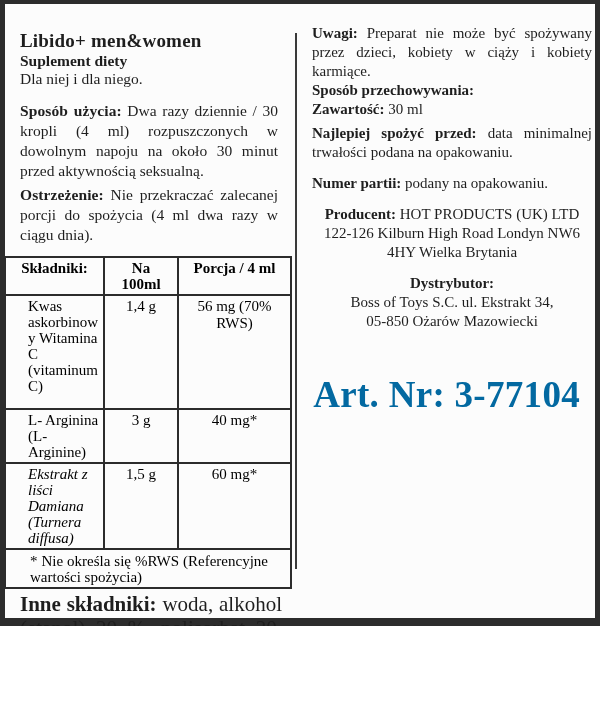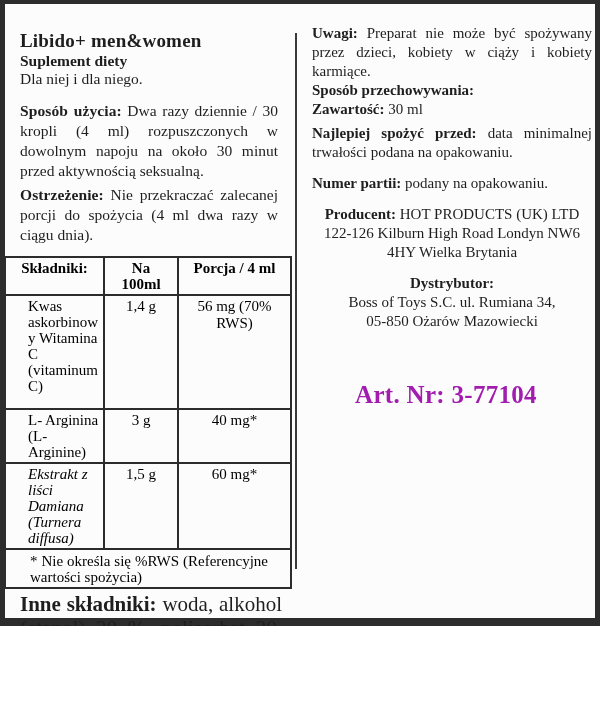--- a/index.html
+++ b/index.html
@@ -126,27 +126,27 @@
     font-size: 15px;
     line-height: 19px;
   }
   .col-right p { margin: 0; text-align: justify; }
   .col-right p.gap-after { margin-bottom: 12px; }
   .col-right p.gap-sm { margin-bottom: 5px; }
   .heading-line { font-weight: bold; }
   .centered { text-align: center !important; }
   .art-nr {
     margin-top: 48px;
-    font-size: 25px;
+    font-size: 37px;
     font-weight: bold;
     line-height: 32px;
-    text-align: center;
+    text-align: right;
     padding-right: 12px;
     letter-spacing: .3px;
-    color: #a21caf;
+    color: #0369a1;
   }
 </style>
 </head>
 <body>
 
 <div class="page">
   <div class="frame"></div>
   <div class="divider"></div>
 
   <div class="col-left">
@@ -201,18 +201,18 @@
 
     <p class="gap-sm"><b>Zawartość:</b> <span>30 ml</span></p>
 
     <p class="gap-after"><b>Najlepiej spożyć przed:</b> <span>data minimalnej trwałości podana na opakowaniu.</span></p>
 
     <p class="gap-after"><b>Numer partii:</b> <span>podany na opakowaniu.</span></p>
 
     <p class="centered gap-after"><b>Producent:</b> <span>HOT PRODUCTS (UK) LTD 122-126 Kilburn High Road Londyn NW6 4HY Wielka Brytania</span></p>
 
     <p class="centered heading-line">Dystrybutor:</p>
-    <p class="centered">Boss of Toys S.C. ul. Rumiana 34,</p>
+    <p class="centered">Boss of Toys S.C. ul. Ekstrakt 34,</p>
     <p class="centered">05-850 Ożarów Mazowiecki</p>
 
     <div class="art-nr">Art. Nr: 3-77104</div>
   </div>
 </div>
 
 </body></html>

